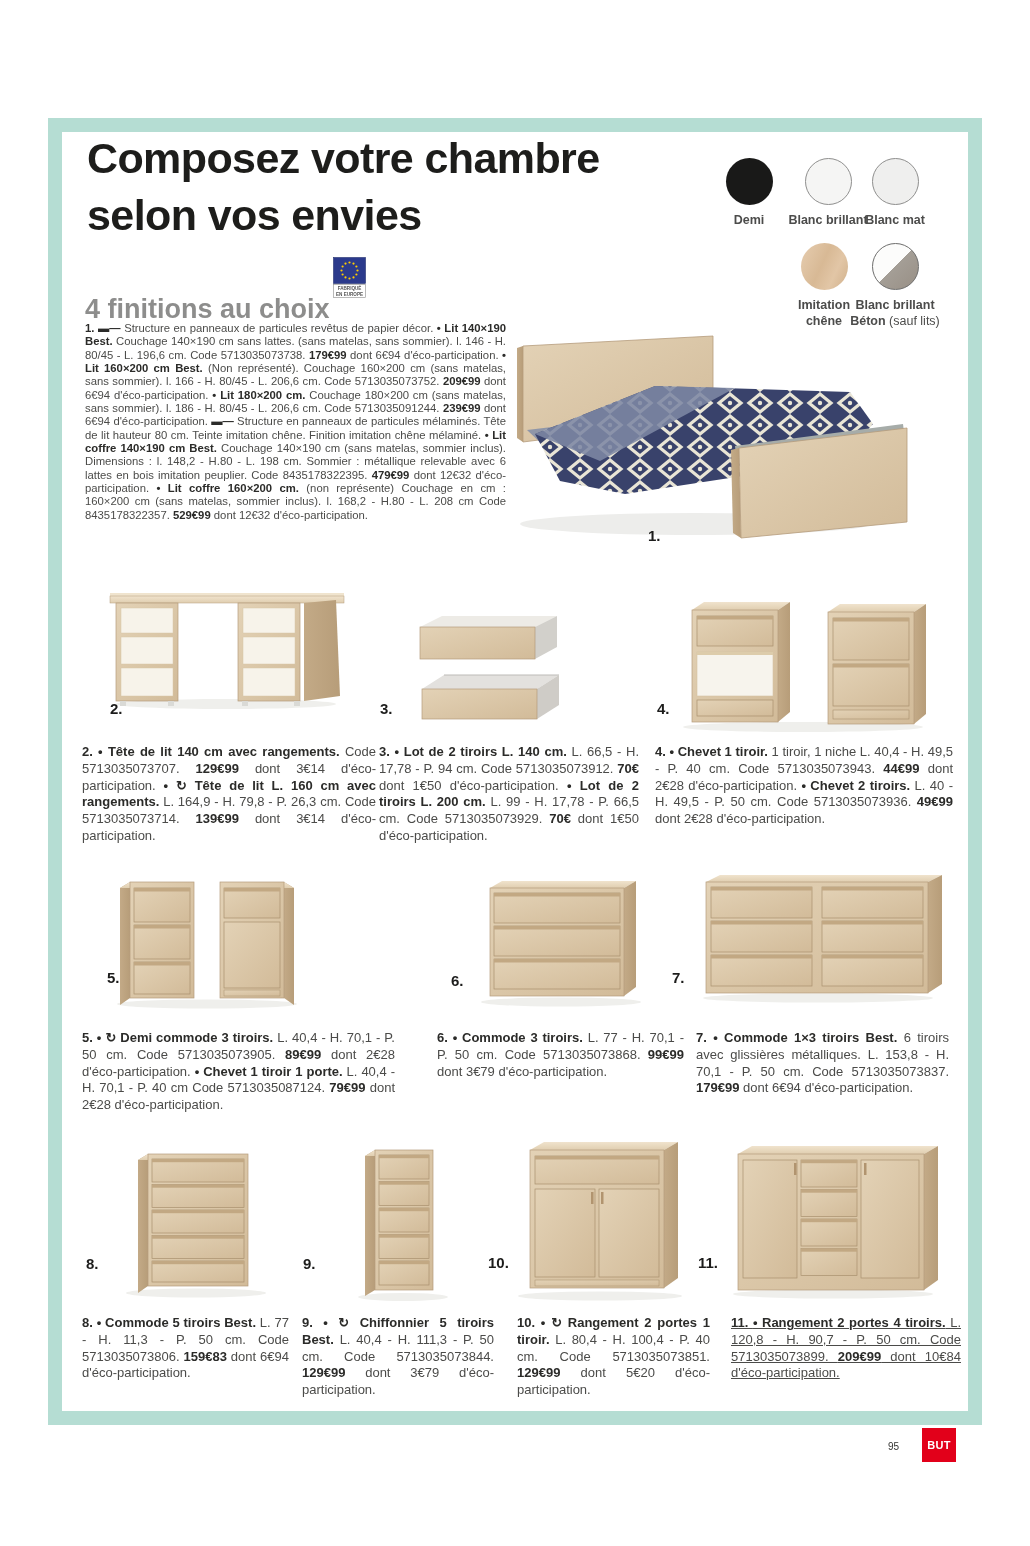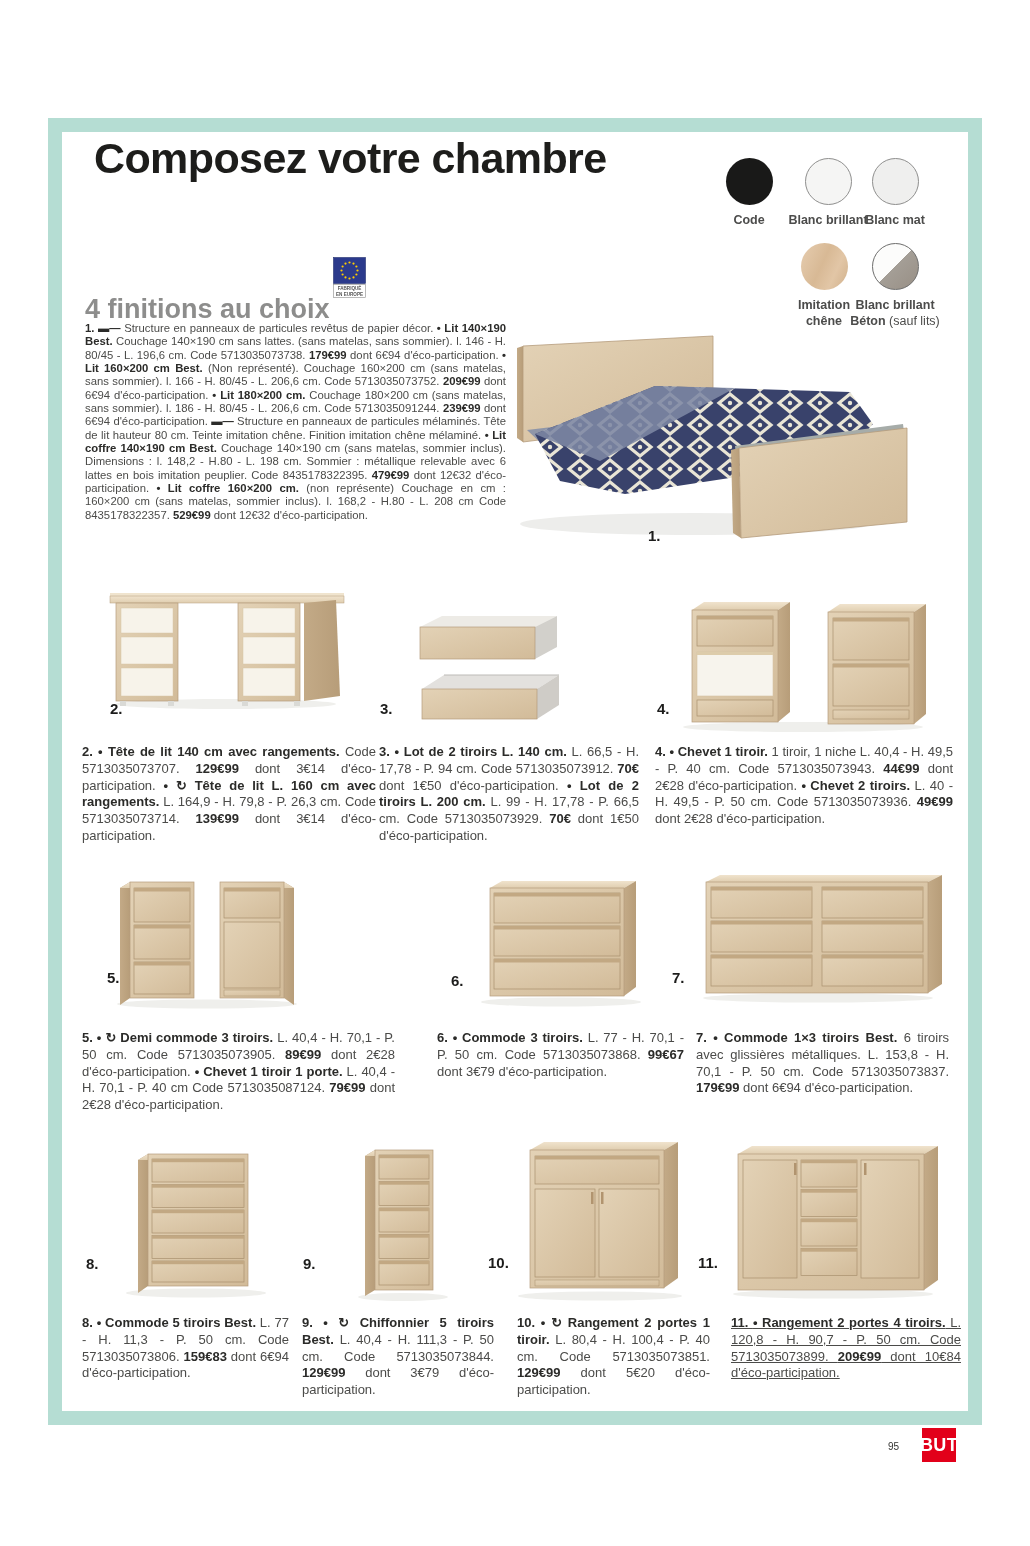--- a/index.html
+++ b/index.html
@@ -1,20 +1,20 @@
 <!DOCTYPE html>
 <html lang="fr"><head>
 <meta charset="utf-8">
 <style>
   html,body{margin:0;padding:0;background:#ffffff;}
   .page{position:relative;width:1030px;height:1546px;background:#ffffff;
         font-family:"Liberation Sans",sans-serif;overflow:hidden;}
   .frame{position:absolute;left:48px;top:118px;width:934px;height:1307px;
          border:14px solid #b5ddd3;background:#ffffff;box-sizing:border-box;}
-  .title{position:absolute;left:94px;top:130px;font-size:43px;line-height:1.33;
+  .title{position:absolute;left:87px;top:130px;font-size:43px;line-height:1.33;
          font-weight:700;color:#1d1d1b;letter-spacing:-0.6px;white-space:nowrap;}
   .subtitle{position:absolute;left:85px;top:262px;font-size:27px;font-weight:700;color:#8d8d8c;margin-top:32px;}
   .eu-badge{position:absolute;left:333px;top:257px;}
   .finish{position:absolute;width:104px;text-align:center;font-size:12.5px;
           font-weight:700;color:#4c4c4b;line-height:1.3;}
   .finish .dot{width:47px;height:47px;border-radius:50%;margin:0 auto 7px;}
   .dot-noir{background:#191918;}
   .dot-bb{background:#f5f5f4;border:1px solid #8f8f8e;box-sizing:border-box;}
   .dot-bm{background:#efefee;border:1px solid #8f8f8e;box-sizing:border-box;}
   .dot-oak{background:linear-gradient(115deg,#e6cdb0 0%,#d8b995 45%,#e2c6a6 70%,#d0b08b 100%);}
@@ -23,21 +23,21 @@
   .fn-light{font-weight:400;}
   .intro{position:absolute;left:85px;top:322px;width:421px;font-size:11.3px;
          line-height:1.18;color:#4b4b49;text-align:justify;}
   .seg-b{font-weight:700;color:#2b2b29;}
   .pdesc{position:absolute;font-size:13px;line-height:1.29;color:#4b4b49;text-align:justify;}
   .plabel{position:absolute;font-size:15px;font-weight:700;color:#1c1c1b;}
   .pimg{position:absolute;}
   .footer-page{position:absolute;left:888px;top:1441px;font-size:10px;color:#333331;}
   .but-logo{position:absolute;left:922px;top:1428px;width:34px;height:34px;background:#e2001a;
             color:#ffffff;display:flex;align-items:center;justify-content:center;
-            font-weight:700;font-size:18px;letter-spacing:0.3px;}
+            font-weight:700;font-size:11px;letter-spacing:0.3px;}
 </style>
 </head>
 <body>
 
 <svg width="0" height="0" style="position:absolute" aria-hidden="true">
   <defs>
     <linearGradient id="wg" x1="0" y1="0" x2="1" y2="1">
       <stop offset="0" stop-color="#e3d2b6"></stop>
         <stop offset="1" stop-color="#d2bb99"></stop>
     </linearGradient>
@@ -55,20 +55,21 @@
       <circle cx="15" cy="11" r="2.2" fill="#e9e5d6"></circle>
     </pattern>
   </defs>
 </svg>
 
 <div class="page">
   <div class="frame"></div>
 
   <div class="title">
     <div>Composez votre chambre</div>
+    <div>selon vos envies</div>
   </div>
 
   <div class="subtitle">4 finitions au choix</div>
 
   <div class="eu-badge">
     <svg width="33" height="42" viewBox="0 0 33 42">
       <rect x="0.5" y="0.5" width="32" height="26" fill="#2b3a8c" stroke="#22306f" stroke-width="0.6"></rect>
       <g fill="#ffcc00">
         <circle cx="16.5" cy="5.5" r="1.1"></circle>
           <circle cx="20.5" cy="6.6" r="1.1"></circle>
@@ -84,21 +85,21 @@
           <circle cx="12.5" cy="6.6" r="1.1"></circle>
       </g>
       <rect x="0.5" y="27.5" width="32" height="13" fill="#ffffff" stroke="#8a8a8a" stroke-width="0.6"></rect>
       <text x="16.5" y="33" text-anchor="middle" font-size="4.6" font-weight="bold" fill="#555">FABRIQUÉ</text>
       <text x="16.5" y="38.5" text-anchor="middle" font-size="4.6" font-weight="bold" fill="#555">EN EUROPE</text>
     </svg>
   </div>
 
   <div class="finish" style="left:697px;top:158px;">
     <div class="dot dot-noir"></div>
-    <div>Code</div>
+    <div>Demi</div>
   </div>
   <div class="finish" style="left:776px;top:158px;">
     <div class="dot dot-bb"></div>
     <div>Blanc brillant</div>
   </div>
   <div class="finish" style="left:843px;top:158px;">
     <div class="dot dot-bm"></div>
     <div>Blanc mat</div>
   </div>
   <div class="finish" style="left:772px;top:243px;">
@@ -302,21 +303,21 @@
     <rect x="133" y="22" width="58" height="118" fill="url(#wg)" stroke="#a8906e" stroke-width="0.7"></rect>
     <rect x="66" y="25" width="2.5" height="12" fill="#b1946f"></rect>
     <rect x="136" y="25" width="2.5" height="12" fill="#b1946f"></rect>
   </svg>
   <div class="plabel" style="left:698px;top:1254px;">11.</div>
 
   <div class="pdesc" style="left:82px;top:744px;width:294px;"><span class="seg-b">2.  </span><span class="seg-b">• Tête de lit 140 cm avec rangements.</span><span> Code 5713035073707. </span><span class="seg-b">129€99</span><span> dont 3€14 d'éco-participation. </span><span class="seg-b">• ↻ Tête de lit L. 160 cm avec rangements.</span><span> L. 164,9 - H. 79,8 - P. 26,3 cm. Code 5713035073714. </span><span class="seg-b">139€99</span><span> dont 3€14 d'éco-participation.</span></div>
   <div class="pdesc" style="left:379px;top:744px;width:260px;"><span class="seg-b">3.  </span><span class="seg-b">• Lot de 2 tiroirs L. 140 cm.</span><span> L. 66,5 - H. 17,78 - P. 94 cm. Code 5713035073912. </span><span class="seg-b">70€</span><span> dont 1€50 d'éco-participation. </span><span class="seg-b">• Lot de 2 tiroirs L. 200 cm.</span><span> L. 99 - H. 17,78 - P. 66,5 cm. Code 5713035073929. </span><span class="seg-b">70€</span><span> dont 1€50 d'éco-participation.</span></div>
   <div class="pdesc" style="left:655px;top:744px;width:298px;"><span class="seg-b">4.  </span><span class="seg-b">• Chevet 1 tiroir.</span><span> 1 tiroir, 1 niche L. 40,4 - H. 49,5 - P. 40 cm. Code 5713035073943. </span><span class="seg-b">44€99</span><span> dont 2€28 d'éco-participation. </span><span class="seg-b">• Chevet 2 tiroirs.</span><span> L. 40 - H. 49,5 - P. 50 cm. Code 5713035073936. </span><span class="seg-b">49€99</span><span> dont 2€28 d'éco-participation.</span></div>
   <div class="pdesc" style="left:82px;top:1030px;width:313px;"><span class="seg-b">5. </span><span class="seg-b">• ↻ Demi commode 3 tiroirs.</span><span> L. 40,4 - H. 70,1 - P. 50 cm. Code 5713035073905. </span><span class="seg-b">89€99</span><span> dont 2€28 d'éco-participation. </span><span class="seg-b">• Chevet 1 tiroir 1 porte.</span><span> L. 40,4 - H. 70,1 - P. 40 cm Code 5713035087124. </span><span class="seg-b">79€99</span><span> dont 2€28 d'éco-participation.</span></div>
-  <div class="pdesc" style="left:437px;top:1030px;width:247px;"><span class="seg-b">6. </span><span class="seg-b">• Commode 3 tiroirs.</span><span> L. 77 - H. 70,1 - P. 50 cm. Code 5713035073868. </span><span class="seg-b">99€67</span><span> dont 3€79 d'éco-participation.</span></div>
+  <div class="pdesc" style="left:437px;top:1030px;width:247px;"><span class="seg-b">6. </span><span class="seg-b">• Commode 3 tiroirs.</span><span> L. 77 - H. 70,1 - P. 50 cm. Code 5713035073868. </span><span class="seg-b">99€99</span><span> dont 3€79 d'éco-participation.</span></div>
   <div class="pdesc" style="left:696px;top:1030px;width:253px;"><span class="seg-b">7. </span><span class="seg-b">• Commode 1×3 tiroirs Best.</span><span> 6 tiroirs avec glissières métalliques. L. 153,8 - H. 70,1 - P. 50 cm. Code 5713035073837. </span><span class="seg-b">179€99</span><span> dont 6€94 d'éco-participation.</span></div>
   <div class="pdesc" style="left:82px;top:1315px;width:207px;"><span class="seg-b">8.  </span><span class="seg-b">• Commode 5 tiroirs Best.</span><span> L. 77 - H. 11,3 - P. 50 cm. Code 5713035073806. </span><span class="seg-b">159€83</span><span> dont 6€94 d'éco-participation.</span></div>
   <div class="pdesc" style="left:302px;top:1315px;width:192px;"><span class="seg-b">9. </span><span class="seg-b">• ↻ Chiffonnier 5 tiroirs Best.</span><span> L. 40,4 - H. 111,3 - P. 50 cm. Code 5713035073844. </span><span class="seg-b">129€99</span><span> dont 3€79 d'éco-participation.</span></div>
   <div class="pdesc" style="left:517px;top:1315px;width:193px;"><span class="seg-b">10. </span><span class="seg-b">• ↻ Rangement 2 portes 1 tiroir.</span><span> L. 80,4 - H. 100,4 - P. 40 cm. Code 5713035073851. </span><span class="seg-b">129€99</span><span> dont 5€20 d'éco-participation.</span></div>
   <div class="pdesc" style="left:731px;top:1315px;width:230px;text-decoration:underline;"><span class="seg-b">11. </span><span class="seg-b">• Rangement 2 portes 4 tiroirs.</span><span> L. 120,8 - H. 90,7 - P. 50 cm. Code 5713035073899. </span><span class="seg-b">209€99</span><span> dont 10€84 d'éco-participation.</span></div>
 
   <div class="footer-page">95</div>
   <div class="but-logo">
     <span>BUT</span>
   </div>

